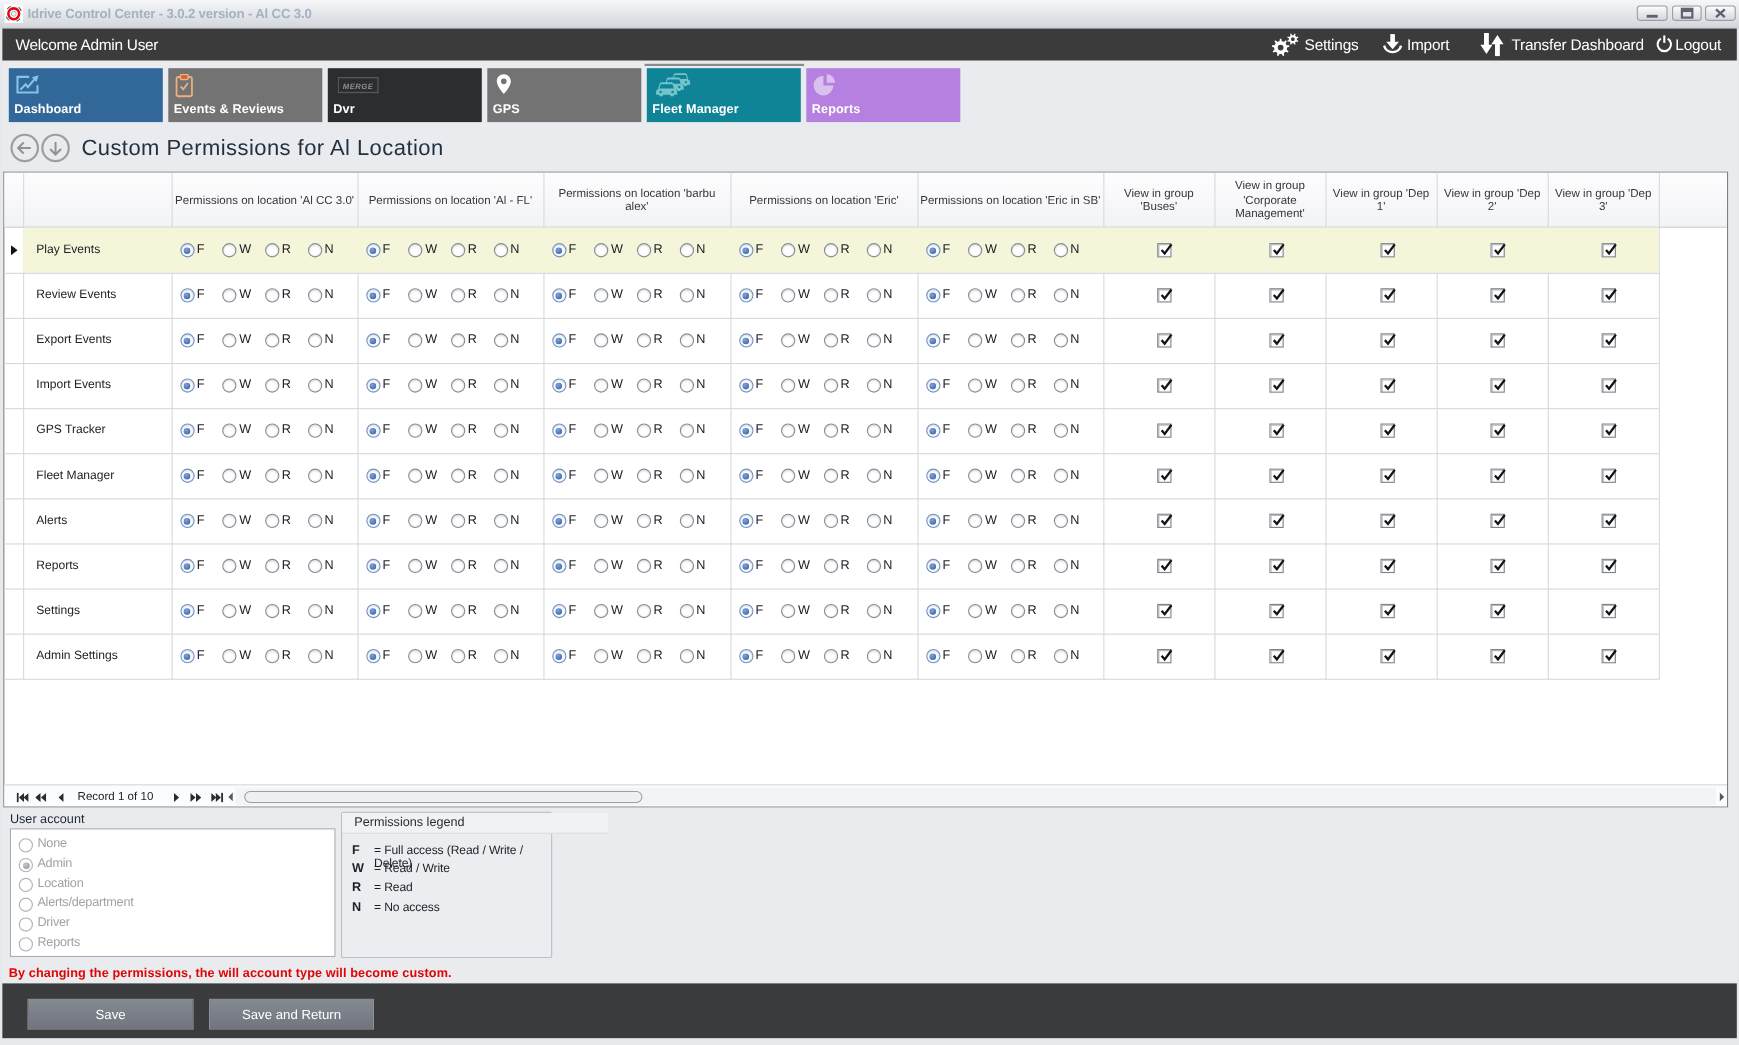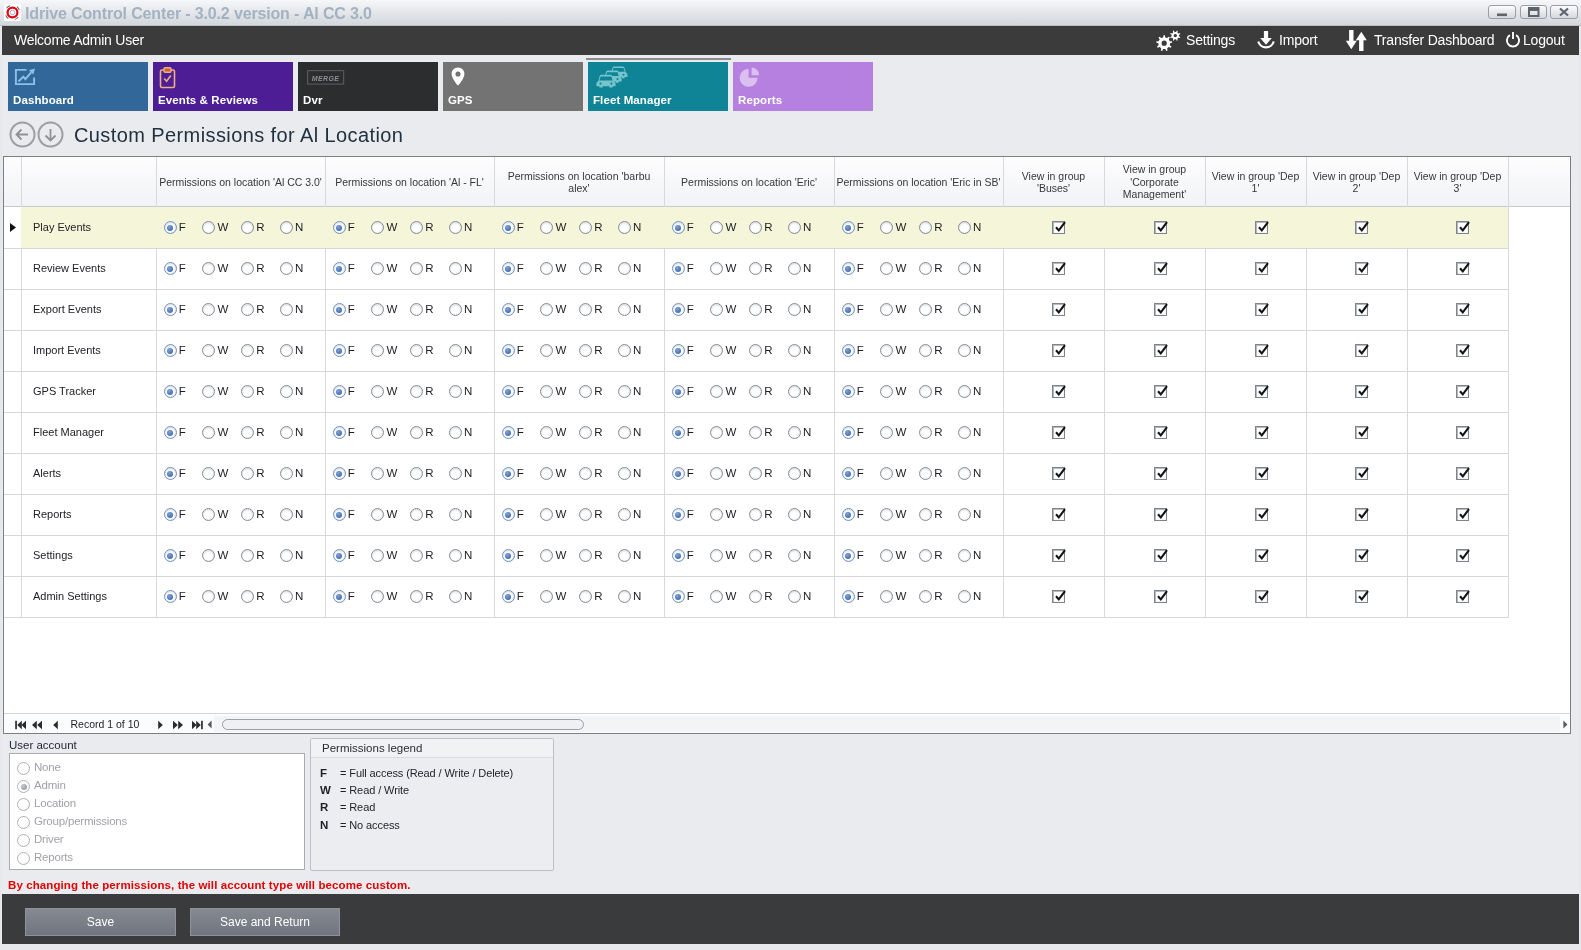--- a/index.html
+++ b/index.html
@@ -1,18 +1,18 @@
 <!DOCTYPE html>
 <html><head><meta charset="utf-8"><style>
 *{margin:0;padding:0;box-sizing:border-box}
 html,body{width:1581px;height:950px;overflow:hidden}
 body{font-family:"Liberation Sans",sans-serif;background:#e9ebee;position:relative}
 .abs{position:absolute}
 #titlebar{left:0;top:0;width:1581px;height:26px;background:linear-gradient(#f6f7f9,#e6e8eb 45%,#d3d7db);border-bottom:1px solid #babec2}
-#title{left:25px;top:5px;font-size:16px;font-weight:bold;color:#a3b2c2;letter-spacing:-0.15px}
+#title{left:25px;top:5px;font-size:12px;font-weight:bold;color:#a3b2c2;letter-spacing:-0.15px}
 .wbtn{top:5px;height:14px;border:1px solid #999ea7;border-radius:3px;background:linear-gradient(#fcfcfd,#e3e5e8 60%,#d7d9dc)}
 #toolbar{left:2px;top:26px;width:1577px;height:29px;background:#3b3b3c;color:#fff}
 .titem{top:26px;height:29px;line-height:29px;font-size:14px;letter-spacing:-0.2px;color:#fff;white-space:nowrap}
 #tabs{left:0;top:56px;width:1581px;height:56px}
 .tab{top:6px;width:140px;height:49px;color:#fff}
 .tablabel{position:absolute;left:5px;bottom:5.5px;font-size:11.5px;font-weight:bold;letter-spacing:0.1px;white-space:nowrap}
 #seline{left:586px;top:2px;width:145px;height:2px;background:#8a8b8d}
 #pagetitle{left:74px;top:124px;font-size:20px;color:#22313f;letter-spacing:0.4px}
 #grid{left:3px;top:156px;width:1568px;height:578px;background:#fff;border:1px solid #7d7f82}
 #ghead{left:0;top:0;width:1566px;height:50px;background:linear-gradient(#fdfdfe,#f2f3f6);border-bottom:1px solid #c7cacf}
@@ -27,21 +27,21 @@
 .chk{width:13px;height:13px;background:#fff;border:1px solid #7f838a;box-shadow:inset 1px 1px 0 rgba(120,126,138,.55),inset -1px -1px 0 rgba(245,246,248,.9)}
 .chk svg{position:absolute;left:0px;top:-2px;overflow:visible}
 #pager{left:0;top:556px;width:1566px;height:20px;background:#fbfcfd;border-top:1px solid #d4d6da;font-size:10.5px;color:#23242b}
 #hsctrack{left:210px;top:2px;width:1346px;height:16px;background:#f3f4f6}
 #hscthumb{left:8px;top:2.5px;width:362px;height:11px;background:#eef0f3;border:1px solid #9aa0a8;border-radius:6px}
 #ualabel{left:9px;top:739px;font-size:11.5px;color:#1f2633}
 #uabox{left:9px;top:753px;width:296px;height:117px;background:#fff;border:1px solid #a9acb2}
 .uarad{left:7px;width:13px;height:13px;border-radius:50%;background:radial-gradient(circle at 40% 35%,#fff 55%,#eceef0);border:1px solid #aeb1b6}
 .uarad.sel:after{content:"";position:absolute;left:2.5px;top:2.5px;width:6px;height:6px;border-radius:50%;background:radial-gradient(circle at 38% 32%,#c3c6ca,#8e9196)}
 .ualab{left:24px;font-size:11.5px;color:#a0a2a7;letter-spacing:-0.2px}
-#legend{left:310px;top:738px;width:244px;height:133px;background:#ebedf0;border:1px solid #bcbfc4;border-radius:2px}
+#legend{left:310px;top:738px;width:192px;height:133px;background:#ebedf0;border:1px solid #bcbfc4;border-radius:2px}
 #leghead{left:0;top:0;width:242px;height:19px;background:#f1f2f4;border-bottom:1px solid #d9dbdf;font-size:11.5px;color:#2a2c31;line-height:19px;padding-left:11px}
 .legletter{left:9px;font-size:11.5px;font-weight:bold;color:#1e2025}
 .legtext{left:29px;font-size:11px;color:#1e2025;letter-spacing:-0.1px}
 #redmsg{left:8px;top:879px;font-size:11.5px;font-weight:bold;color:#e00505;letter-spacing:0.1px}
 #footer{left:2px;top:894px;width:1577px;height:50px;background:#3a3b3d}
 .fbtn{top:14px;height:28px;background:linear-gradient(#858992,#71757f);border:1px solid #8f929a;color:#fff;font-size:12px;text-align:center;line-height:26px}
 .edge{width:2px;background:#e7e8eb}
 </style></head><body>
 <div id="titlebar" class="abs"></div>
 <svg class="abs" style="left:4px;top:4px" width="17" height="17" viewBox="0 0 17 17">
@@ -96,21 +96,21 @@
 <div id="tabs" class="abs">
 <div id="seline" class="abs"></div>
 <div class="tab abs" style="left:8px;background:#316899">
 <span class="tablabel">Dashboard</span>
 <svg class="abs" style="left:5.5px;top:6px" width="23" height="18" viewBox="0 0 23 18">
 <path d="M12.5 1.9 L1.9 1.9 L1.9 16.1 L20.1 16.1 L20.1 9.5" fill="none" stroke="#8ac1e8" stroke-width="1.9"></path>
 <path d="M4.5 13.5 L9.3 8.7 L11.3 11.2 L17.2 4.3" fill="none" stroke="#8ac1e8" stroke-width="1.9"></path>
 <path d="M21 0.4 L19.3 6.5 L14.9 2.3 Z" fill="#8ac1e8"></path>
       </svg>
 </div>
-<div class="tab abs" style="left:153px;background:#4c1d95">
+<div class="tab abs" style="left:153px;background:#737373">
 <span class="tablabel">Events &amp; Reviews</span>
 <svg class="abs" style="left:6px;top:5px" width="20" height="22" viewBox="0 0 20 22">
 <rect x="1.5" y="3" width="14" height="17.5" rx="1.5" fill="none" stroke="#eab083" stroke-width="1.6"></rect>
 <rect x="5" y="0.8" width="7" height="4.4" rx="1" fill="#d06428" stroke="#eab083" stroke-width="1.4"></rect>
 <path d="M5.2 11.5 L7.6 14.2 L11.8 8.5" fill="none" stroke="#eab083" stroke-width="1.6"></path>
       </svg>
 </div>
 <div class="tab abs" style="left:298px;background:#2b2d2f">
 <span class="tablabel">Dvr</span>
 <svg class="abs" style="left:9px;top:8px" width="40" height="16" viewBox="0 0 40 16">
@@ -901,21 +901,21 @@
 </div>
 <div id="ualabel" class="abs">User account</div>
 <div id="uabox" class="abs">
 <div class="uarad abs" style="top:8.0px"></div>
 <div class="ualab abs" style="top:6.5px">None</div>
 <div class="uarad sel abs" style="top:26.0px"></div>
 <div class="ualab abs" style="top:24.5px">Admin</div>
 <div class="uarad abs" style="top:44.0px"></div>
 <div class="ualab abs" style="top:42.5px">Location</div>
 <div class="uarad abs" style="top:62.0px"></div>
-<div class="ualab abs" style="top:60.5px">Group/permissions</div>
+<div class="ualab abs" style="top:60.5px">Alerts/department</div>
 <div class="uarad abs" style="top:80.0px"></div>
 <div class="ualab abs" style="top:78.5px">Driver</div>
 <div class="uarad abs" style="top:98.0px"></div>
 <div class="ualab abs" style="top:96.5px">Reports</div>
 </div>
 <div id="legend" class="abs">
     <div id="leghead" class="abs">Permissions legend</div>
 <div class="legletter abs" style="top:27.5px">F</div>
 <div class="legtext abs" style="top:27.5px">= Full access (Read / Write / Delete)</div>
 <div class="legletter abs" style="top:44.9px">W</div>

